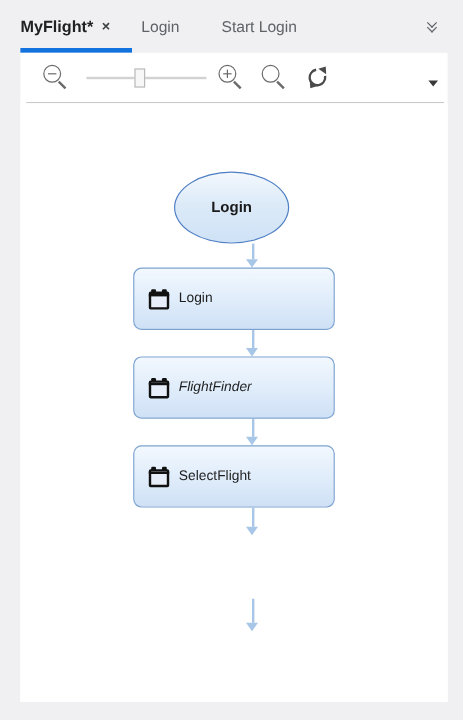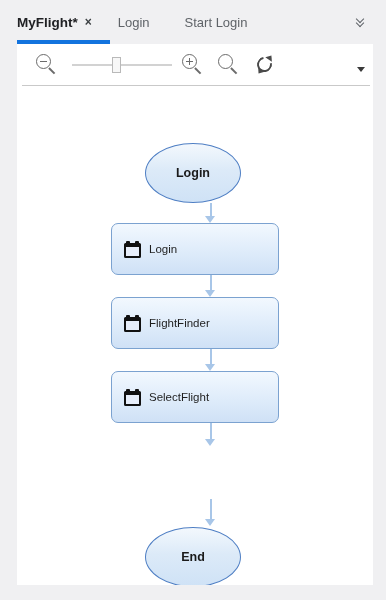--- a/index.html
+++ b/index.html
@@ -408,21 +408,21 @@
           <span class="bar"></span>
       </span>
       <span class="step-label">Login</span>
     </div>
 
     <div class="connector" style="left:188px; top:189px; height:22px;">
       <span class="line" style="height:15px;"></span>
       <span class="head" style="top:15px;"></span>
     </div>
 
-    <div class="node step" style="left:94px; top:211px;">
+    <div class="node step" style="left:94px; top:211px;font-style:italic;">
       <span class="page-icon">
         <span class="tab-l"></span>
           <span class="tab-r"></span>
         <span class="frame"></span>
           <span class="bar"></span>
       </span>
       <span class="step-label">FlightFinder</span>
     </div>
 
     <div class="connector" style="left:188px; top:263px; height:22px;">
@@ -444,18 +444,15 @@
       <span class="line" style="height:16px;"></span>
       <span class="head" style="top:16px;"></span>
     </div>
 
 
     <div class="connector" style="left:188px; top:413px; height:28px;">
       <span class="line" style="height:20px;"></span>
       <span class="head" style="top:20px;"></span>
     </div>
 
-    <div class="node terminator" style="left:128px; top:441px;">
-      <span>End</span>
-    </div>
 
   </div>
 </div>
 
 </body></html>

